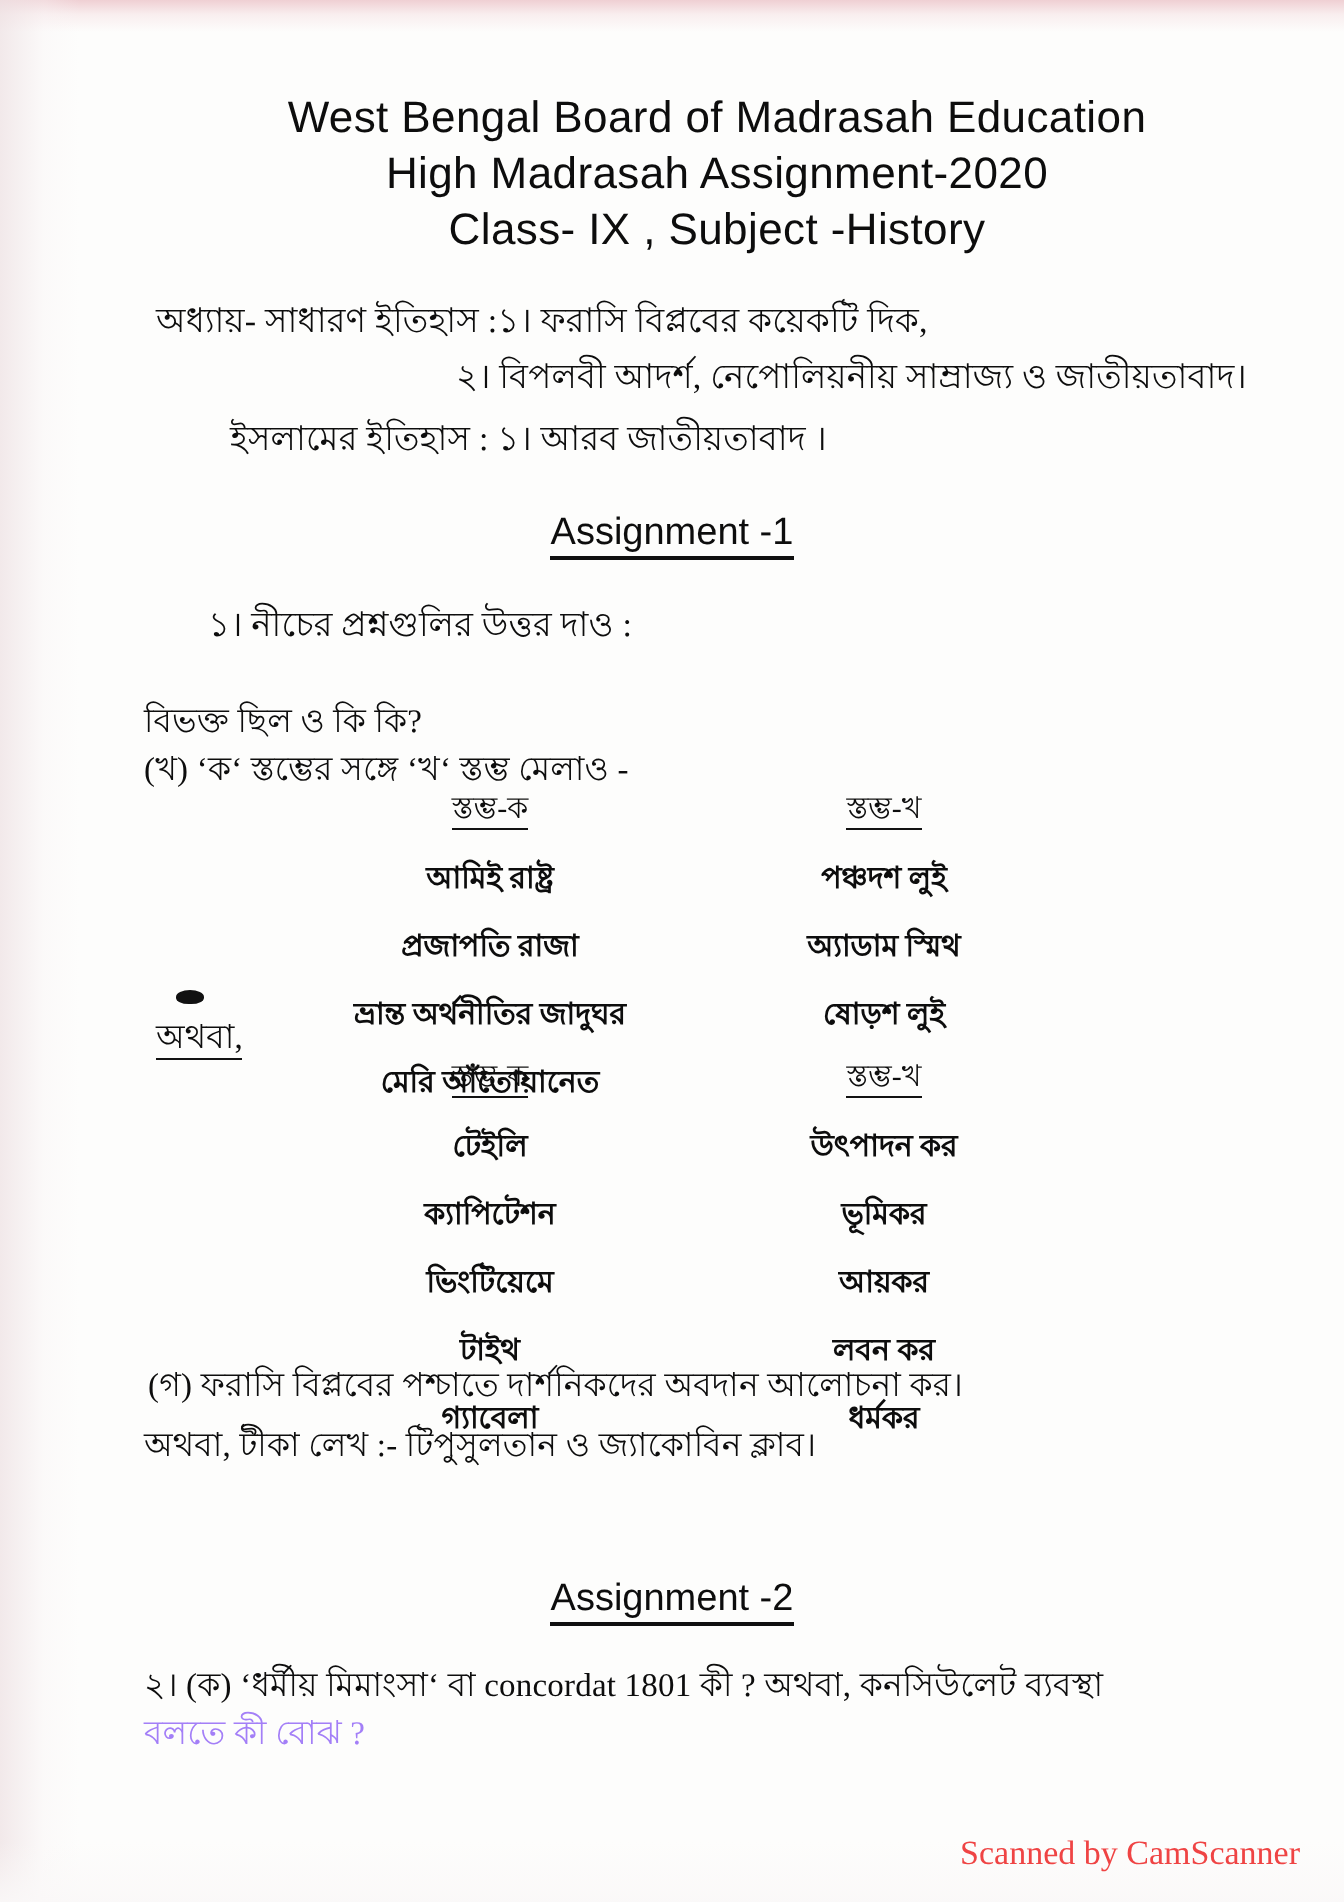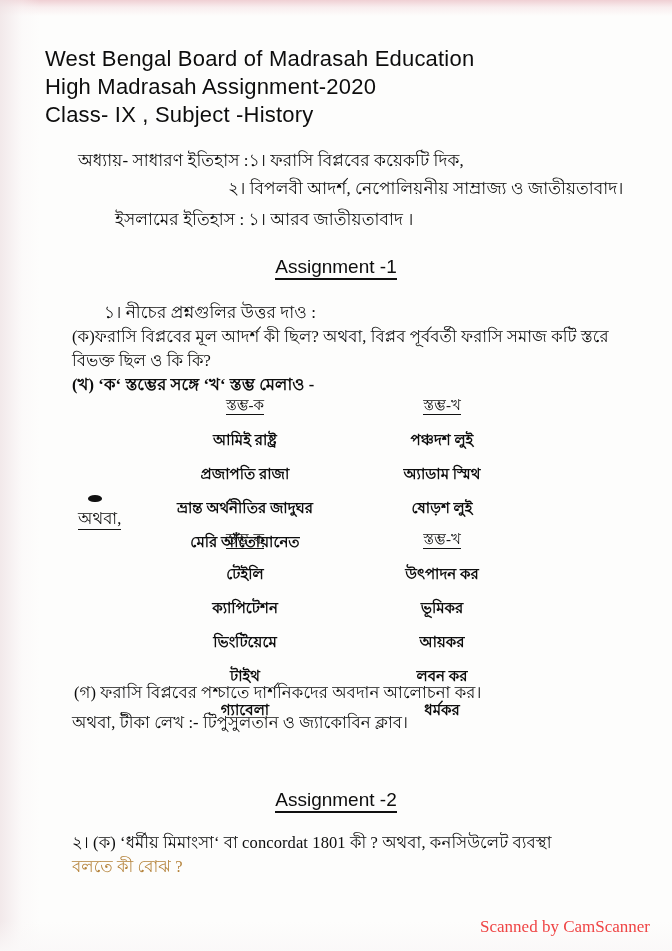--- a/index.html
+++ b/index.html
@@ -49,21 +49,21 @@
     background: linear-gradient(to top,
         rgba(250,248,248,0.9) 0%,
         rgba(255,255,255,0) 100%);
     pointer-events: none;
   }
 
   
   .doc-title {
     position: absolute;
     left: 0; right: 0;
-    text-align: left;
+    text-align: center;
     font-size: 22px;
     letter-spacing: 0.2px;
     white-space: nowrap;
     padding-left: 45px;
   }
   .title-1 { top: 46px; }
   .title-2 { top: 74px; }
   .title-3 { top: 102px; }
 
   .assignment-heading {
@@ -83,21 +83,21 @@
     position: absolute;
     font-family: "Liberation Serif", "DejaVu Serif", serif;
     font-size: 16.5px;
     line-height: 1.35;
     white-space: nowrap;
     letter-spacing: 0.1px;
   }
   .bn-lg { font-size: 17px; }
 
   .faded {
-    color: #a16207;
+    color: #8b5cf6;
     opacity: 0.78;
   }
 
   .underlined-word {
     border-bottom: 1.5px solid #121212;
     padding-bottom: 1px;
   }
 
   
   .match-table {
@@ -160,24 +160,23 @@
   <div class="bn bn-lg" style="left:78px; top:150px;">অধ্যায়- সাধারণ ইতিহাস :১। ফরাসি বিপ্লবের কয়েকটি দিক,</div>
   <div class="bn bn-lg" style="left:228px; top:178px;">২। বিপলবী আদর্শ, নেপোলিয়নীয় সাম্রাজ্য ও জাতীয়তাবাদ।</div>
   <div class="bn bn-lg" style="left:115px; top:209px;">ইসলামের ইতিহাস :  ১। আরব জাতীয়তাবাদ ।</div>
 
   <div class="assignment-heading" style="top:256px;">
     <span>Assignment -1</span>
   </div>
 
   <div class="bn bn-lg" style="left:76px; top:302px;margin-left:28px;">১। নীচের প্রশ্নগুলির উত্তর দাও :</div>
 
-  <div class="bn" style="left:72px; top:326px;">(ক)ফরাসি বিপ্লবের মূল আদর্শ কী ছিল? অথবা,   বিপ্লব পূর্ববর্তী ফরাসি সমাজ কটি স্তরে</div>
   <div class="bn" style="left:72px; top:350px;">বিভক্ত ছিল ও কি কি?</div>
 
-  <div class="bn" style="left:72px; top:374px;font-weight:bold;">(খ) ‘ক‘ স্তম্ভের সঙ্গে ‘খ‘ স্তম্ভ মেলাও -</div>
+  <div class="bn" style="left:72px; top:374px;">(খ) ‘ক‘ স্তম্ভের সঙ্গে ‘খ‘ স্তম্ভ মেলাও -</div>
 
   <div class="match-table" style="left:145px; top:394px;">
     <div class="col-head">
       <span>স্তম্ভ-ক</span>
     </div>
     <div class="col-head">
       <span>স্তম্ভ-খ</span>
     </div>
 
     <div class="cell">আমিই রাষ্ট্র</div>

